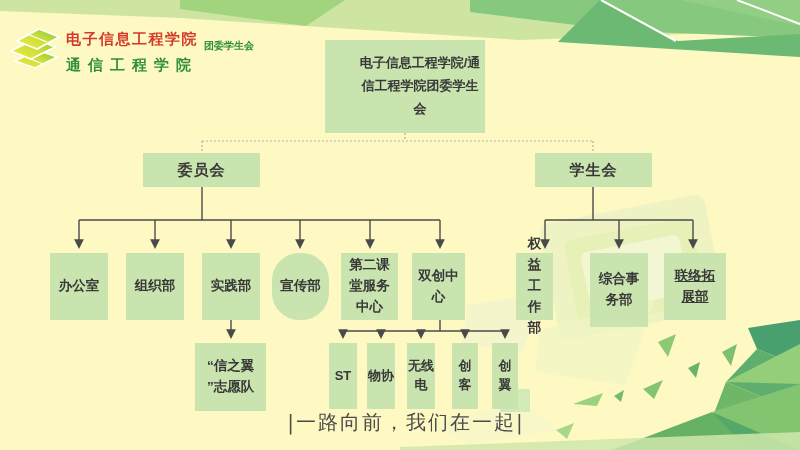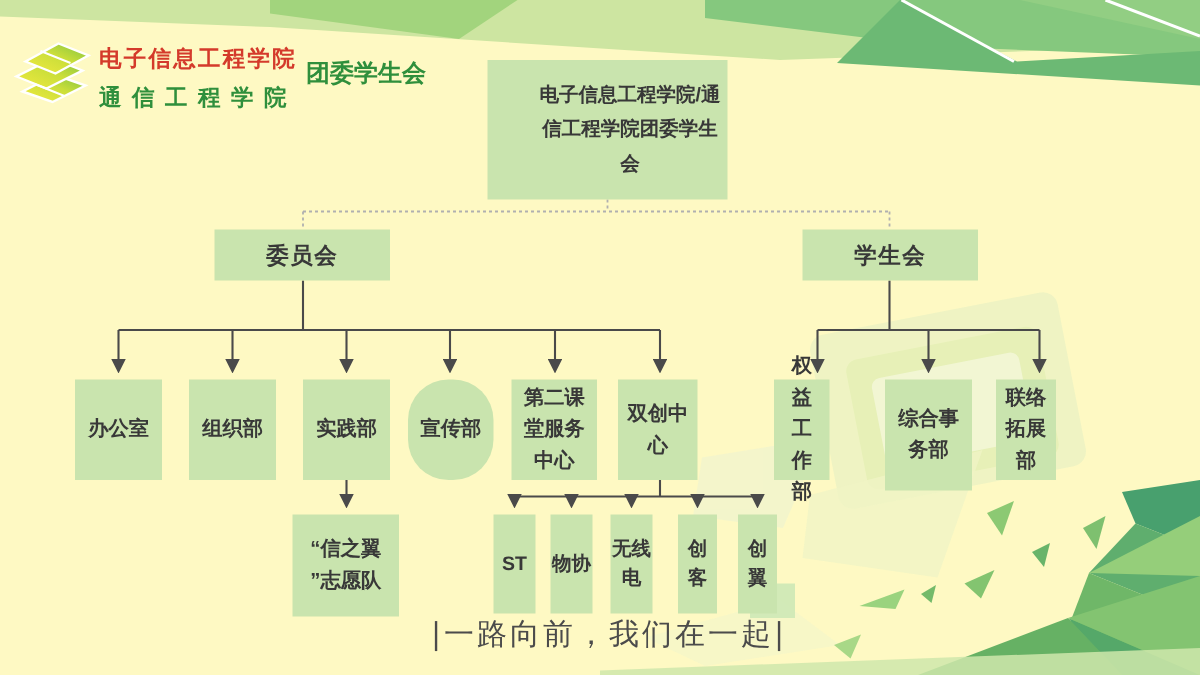--- a/index.html
+++ b/index.html
@@ -21,21 +21,21 @@
   .branch { font-size:15px; letter-spacing:1px; }
   .dept   { font-size:13.5px; line-height:1.55; padding:0 6px; }
   .subwide{ font-size:13.5px; line-height:1.55; padding:0 10px; }
   .subsm  { font-size:13px;  line-height:1.45; padding:0 1px; }
 
   
   .hdr-line1 { position:absolute; left:66px; top:30px; font-size:15px; font-weight:800;
                color:#d43a2b; letter-spacing:1.5px; white-space:nowrap; }
   .hdr-line2 { position:absolute; left:66px; top:56px; font-size:15px; font-weight:800;
                color:#2f8f3c; letter-spacing:7px; white-space:nowrap; }
-  .hdr-side  { position:absolute; left:204px; top:39px; font-size:16px; font-weight:800;
+  .hdr-side  { position:absolute; left:204px; top:39px; font-size:10px; font-weight:800;
                color:#2f8f3c; white-space:nowrap; }
   .logo { position:absolute; left:5px; top:15px; }
 
   
   .tagline {
     position:absolute; left:0; right:0; top:409px; text-align:center;
     font-family:"DejaVu Serif", serif; font-size:20px; color:#4b4b4b;
     letter-spacing:2px; font-weight:500;padding-left:12px;
   }
 </style>
@@ -151,21 +151,21 @@
 
   <div class="node dept" style="left:50px;  top:253px; width:58px; height:67px;">办公室</div>
   <div class="node dept" style="left:126px; top:253px; width:58px; height:67px;">组织部</div>
   <div class="node dept" style="left:202px; top:253px; width:58px; height:67px;">实践部</div>
   <div class="node dept" style="left:272px; top:253px; width:57px; height:67px;border-radius:27px;">宣传部</div>
   <div class="node dept" style="left:341px; top:253px; width:57px; height:67px;">第二课堂服务中心</div>
   <div class="node dept" style="left:412px; top:253px; width:53px; height:67px;">双创中心</div>
 
   <div class="node dept" style="left:516px; top:253px; width:37px; height:67px;">权益工作部</div>
   <div class="node dept" style="left:590px; top:253px; width:58px; height:74px;">综合事务部</div>
-  <div class="node dept" style="left:664px; top:253px; width:40px; height:67px;">联络拓展部</div>
+  <div class="node dept" style="left:664px; top:253px; width:62px; height:67px;text-decoration:underline;">联络拓展部</div>
 
   <div class="node subwide" style="left:195px; top:343px; width:71px; height:68px;">“信之翼”志愿队</div>
 
   <div class="node subsm" style="left:329px; top:343px; width:28px; height:66px;">ST</div>
   <div class="node subsm" style="left:367px; top:343px; width:28px; height:66px;">物协</div>
   <div class="node subsm" style="left:407px; top:343px; width:28px; height:66px;">无线电</div>
   <div class="node subsm" style="left:452px; top:343px; width:26px; height:66px;">创客</div>
   <div class="node subsm" style="left:492px; top:343px; width:26px; height:66px;">创翼</div>
 
   <div class="tagline">|一路向前，我们在一起|</div>

